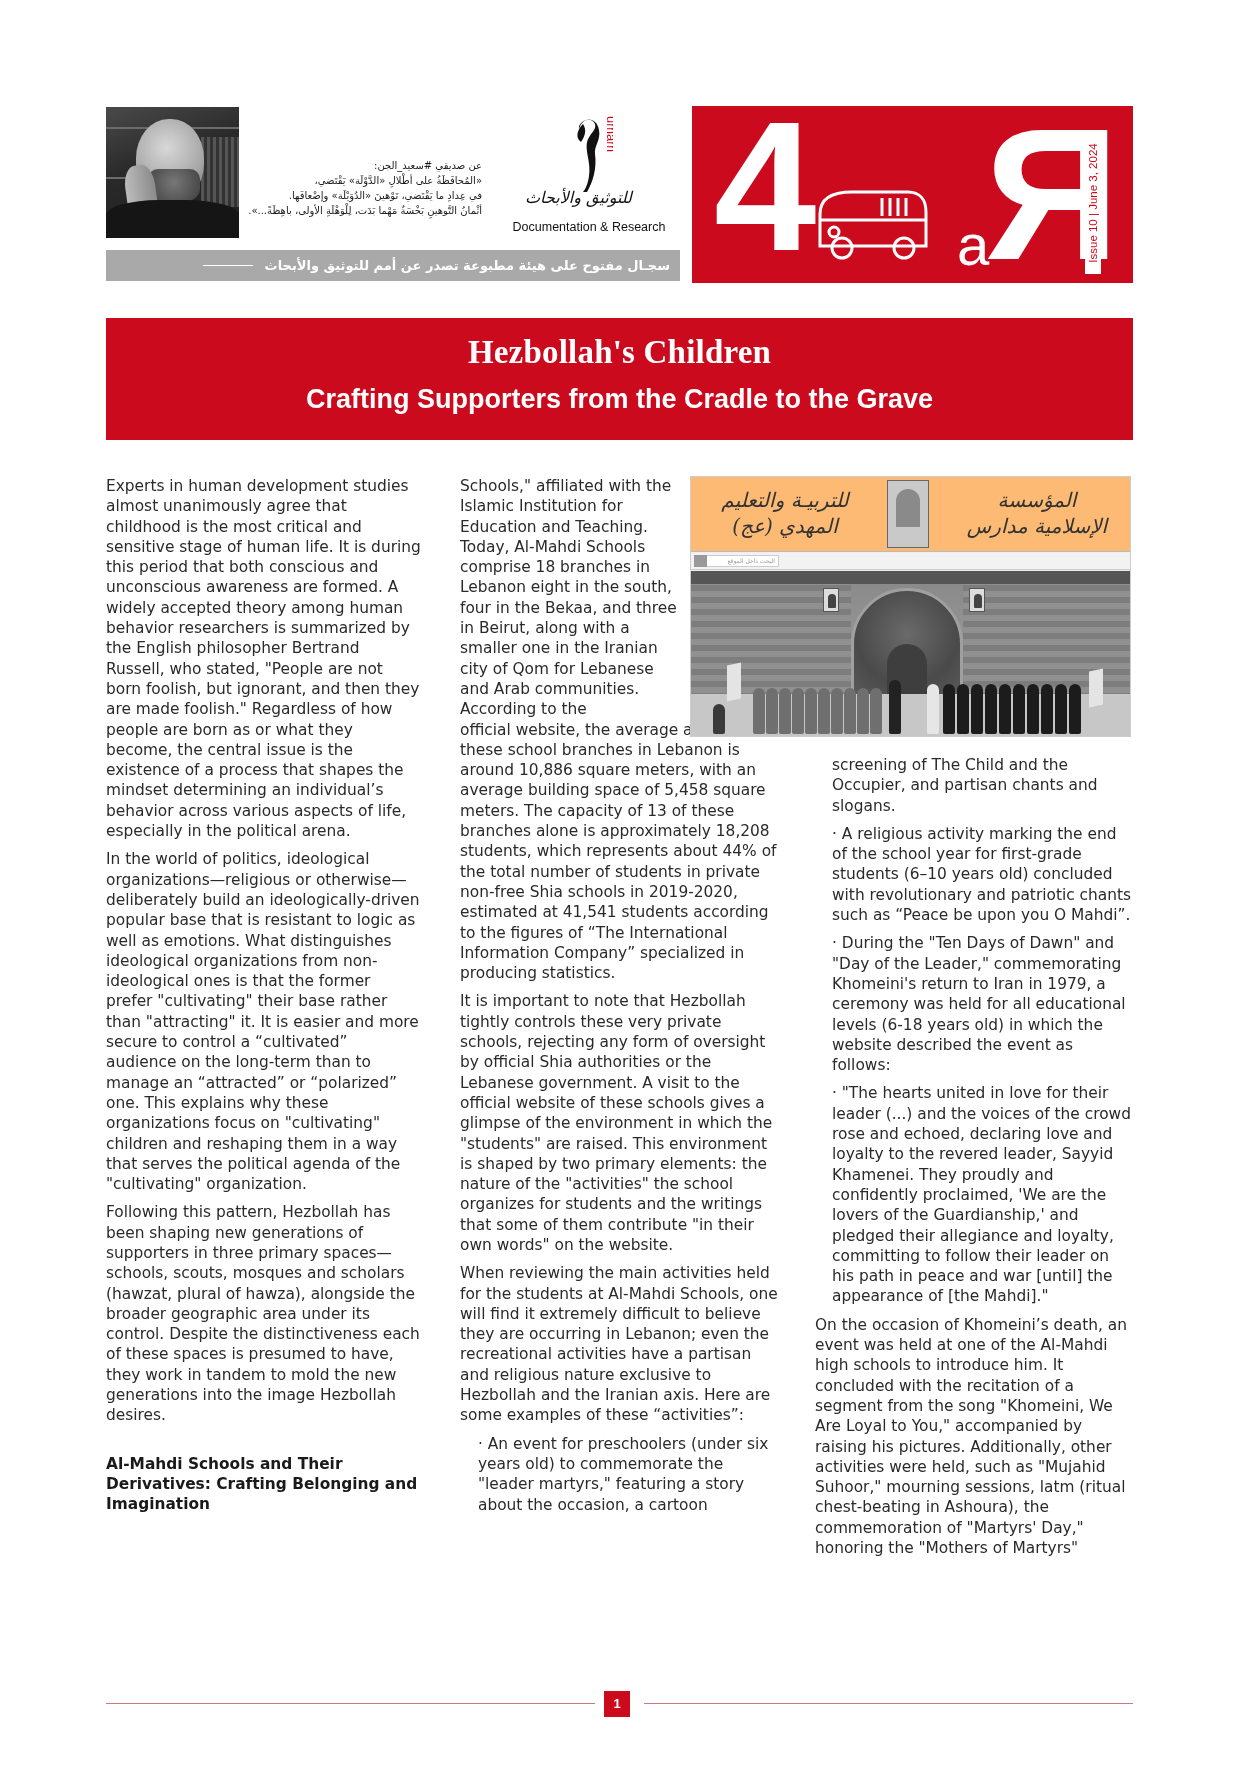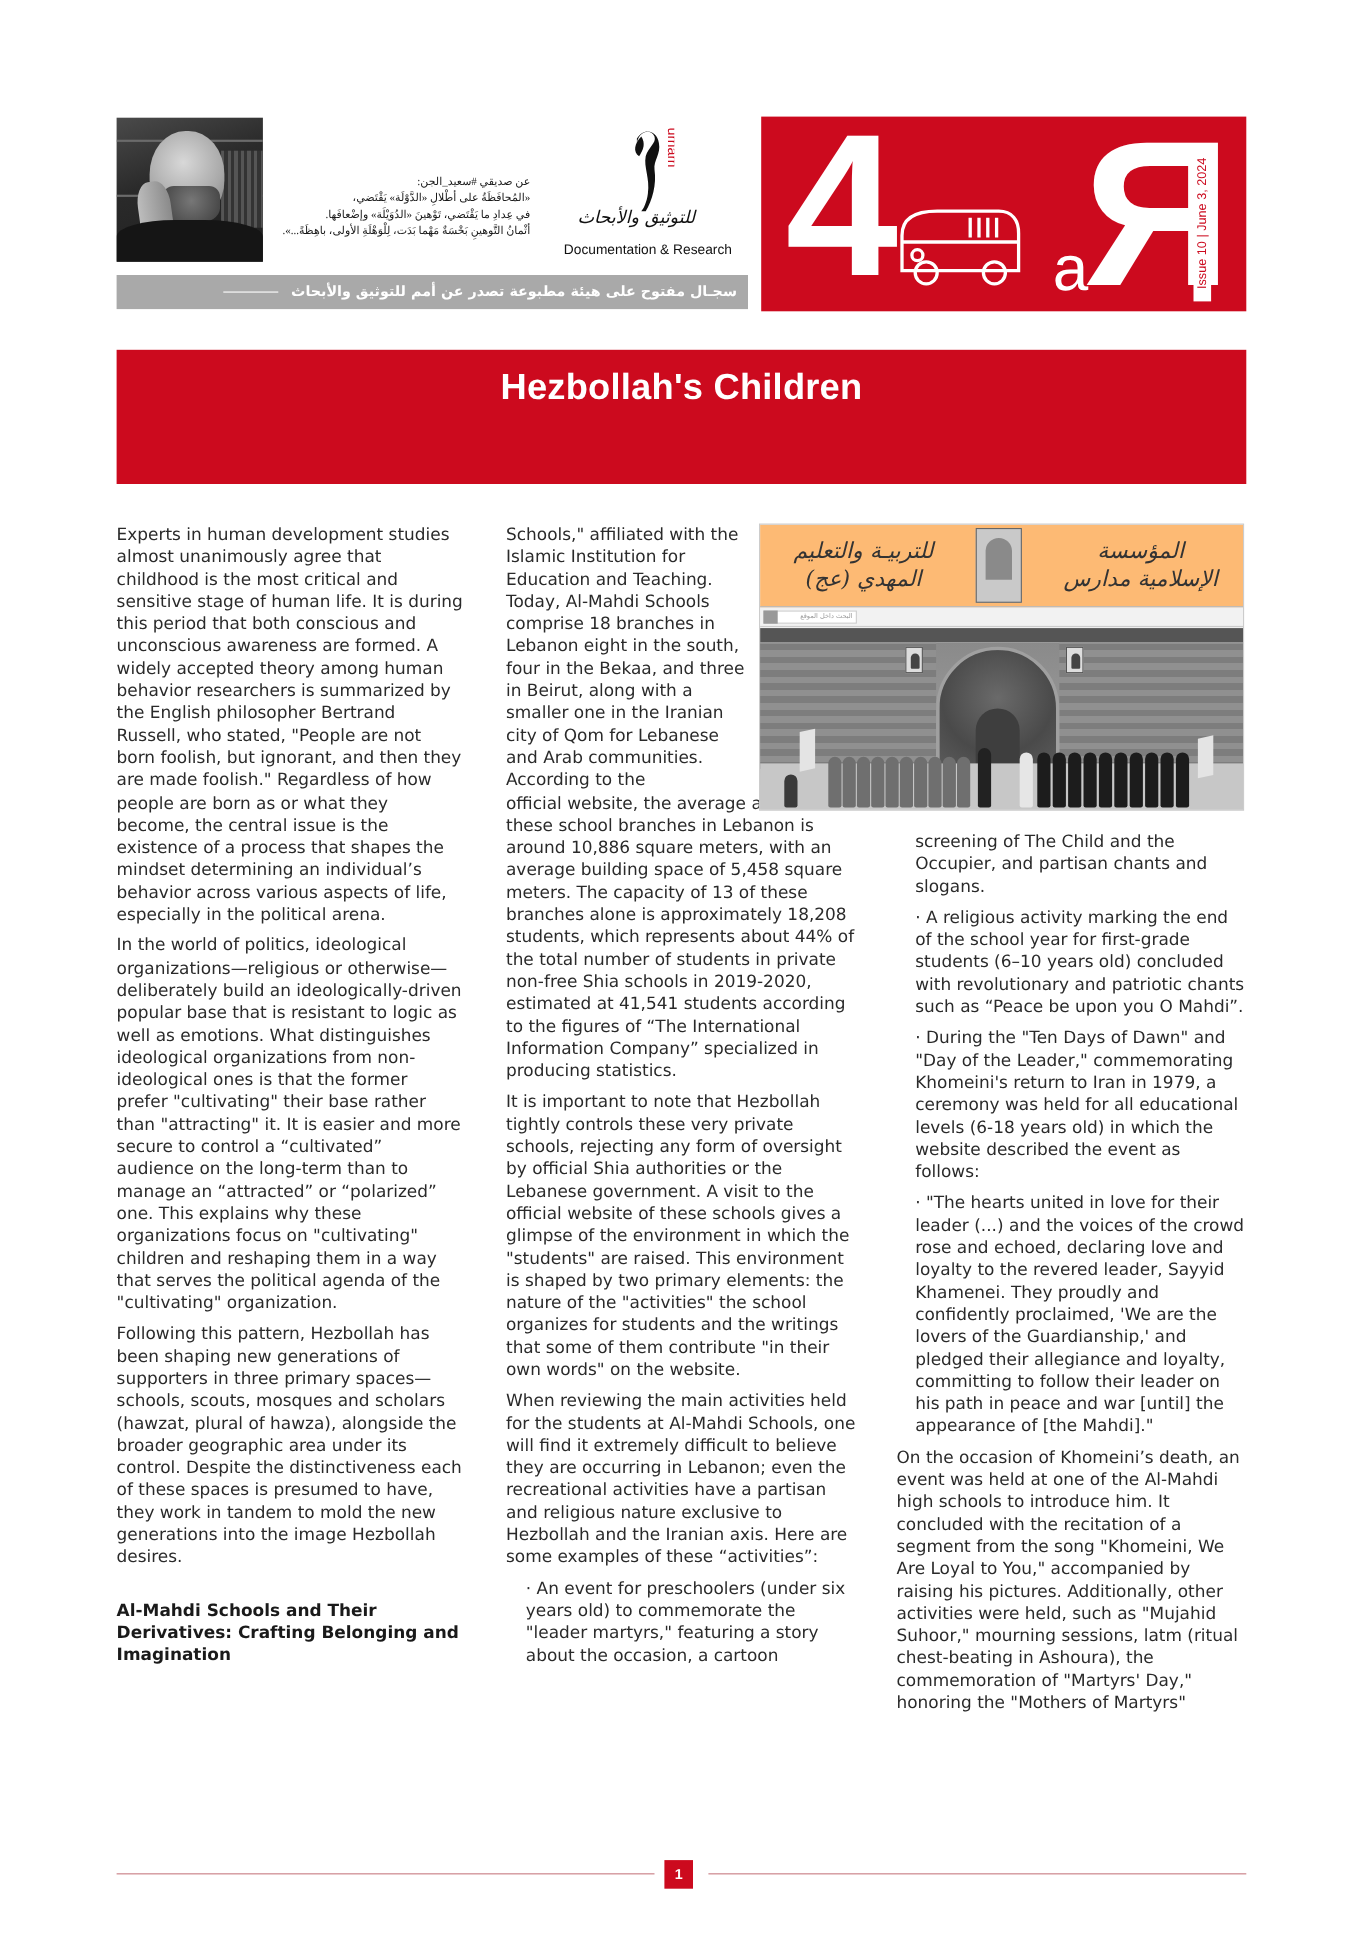--- a/index.html
+++ b/index.html
@@ -22,21 +22,21 @@
   .portrait .hand { position: absolute; left: 20px; top: 58px; width: 30px; height: 54px;
     border-radius: 40% 40% 30% 30%; background: linear-gradient(90deg, #bdbdbd, #8a8a8a); transform: rotate(-8deg); }
   .portrait .shirt { position: absolute; left: 0; bottom: 0; width: 100%; height: 38px;
     background: #151515; border-radius: 40% 40% 0 0; }
 
   .quote {
     position: absolute; left: 250px; top: 158px; width: 232px;
     direction: rtl; text-align: right; font-family: "DejaVu Sans", sans-serif;
     font-size: 10px; line-height: 15px; color: #1a1a1a;
   }
-  .quote div { white-space: nowrap; font-family: Liberation Serif, serif; }
+  .quote div { white-space: nowrap; }
 
   .logo { position: absolute; left: 495px; top: 100px; width: 188px; height: 142px; }
   .logo .glyph { position: absolute; left: 78px; top: 12px; width: 40px; height: 82px; }
   .logo .arabic { position: absolute; left: 30px; top: 88px; width: 130px; text-align: left;
     direction: rtl; font-family: "DejaVu Serif", serif; font-size: 16px; font-style: italic; color: #111; }
   .logo .english { position: absolute; left: 0; top: 120px; width: 188px; text-align: center;
     font-family: "Liberation Sans", sans-serif; font-size: 12.5px; color: #111; white-space: nowrap; }
 
   .graybar {
     position: absolute; left: 106px; top: 250px; width: 574px; height: 31px;
@@ -64,21 +64,21 @@
     background: #fff; color: #cc0a1e; font-family: "Liberation Sans", sans-serif; font-size: 11.5px;
     padding: 2px 8px; white-space: nowrap; width: 142px; text-align: center;
   }
 
   
   .banner {
     position: absolute; left: 106px; top: 318px; width: 1027px; height: 122px;
     background: #cc0a1e; color: #fff; text-align: center;
     font-family: "Liberation Sans", sans-serif; font-weight: bold;
   }
-  .banner h1 { font-size: 33px; padding-top: 14px; line-height: 40px; letter-spacing: 0.2px; }
+  .banner h1 { font-size: 33px; padding-top: 14px; line-height: 40px; letter-spacing: 0.2px; font-family: Liberation Serif, serif; }
   .banner h2 { font-size: 27px; padding-top: 10px; line-height: 34px; }
 
   
   .col {
     position: absolute; font-family: "DejaVu Sans", sans-serif; font-size: 15.4px; line-height: 20.3px;
     color: #2a2a2a;
   }
   .col p { margin-bottom: 8px; }
   .col1 { left: 106px; top: 476px; width: 315px; }
   .col2 { left: 460px; top: 476px; width: 320px; }
@@ -174,20 +174,21 @@
   <div class="bigR">R</div>
   <div class="issue">
     <span>Issue 10</span>
     <span>|</span>
     <span>June 3, 2024</span>
   </div>
 </div>
 
 <div class="banner">
   <h1>Hezbollah's Children</h1>
+  <h2>Crafting Supporters from the Cradle to the Grave</h2>
 </div>
 
 <div class="col col1">
   <p>Experts in human development studies almost unanimously agree that childhood is the most critical and sensitive stage of human life. It is during this period that both conscious and unconscious awareness are formed. A widely accepted theory among human behavior researchers is summarized by the English philosopher Bertrand Russell, who stated, "People are not born foolish, but ignorant, and then they are made foolish." Regardless of how people are born as or what they become, the central issue is the existence of a process that shapes the mindset determining an individual’s behavior across various aspects of life, especially in the political arena.</p>
   <p>In the world of politics, ideological organizations—religious or otherwise—deliberately build an ideologically-driven popular base that is resistant to logic as well as emotions. What distinguishes ideological organizations from non-ideological ones is that the former prefer "cultivating" their base rather than "attracting" it. It is easier and more secure to control a “cultivated” audience on the long-term than to manage an “attracted” or “polarized” one. This explains why these organizations focus on "cultivating" children and reshaping them in a way that serves the political agenda of the "cultivating" organization.</p>
   <p>Following this pattern, Hezbollah has been shaping new generations of supporters in three primary spaces—schools, scouts, mosques and scholars (hawzat, plural of hawza), alongside the broader geographic area under its control. Despite the distinctiveness each of these spaces is presumed to have, they work in tandem to mold the new generations into the image Hezbollah desires.</p>
   <div class="subhead">Al-Mahdi Schools and Their Derivatives: Crafting Belonging and Imagination</div>
 </div>
 
 <div class="col col2">

